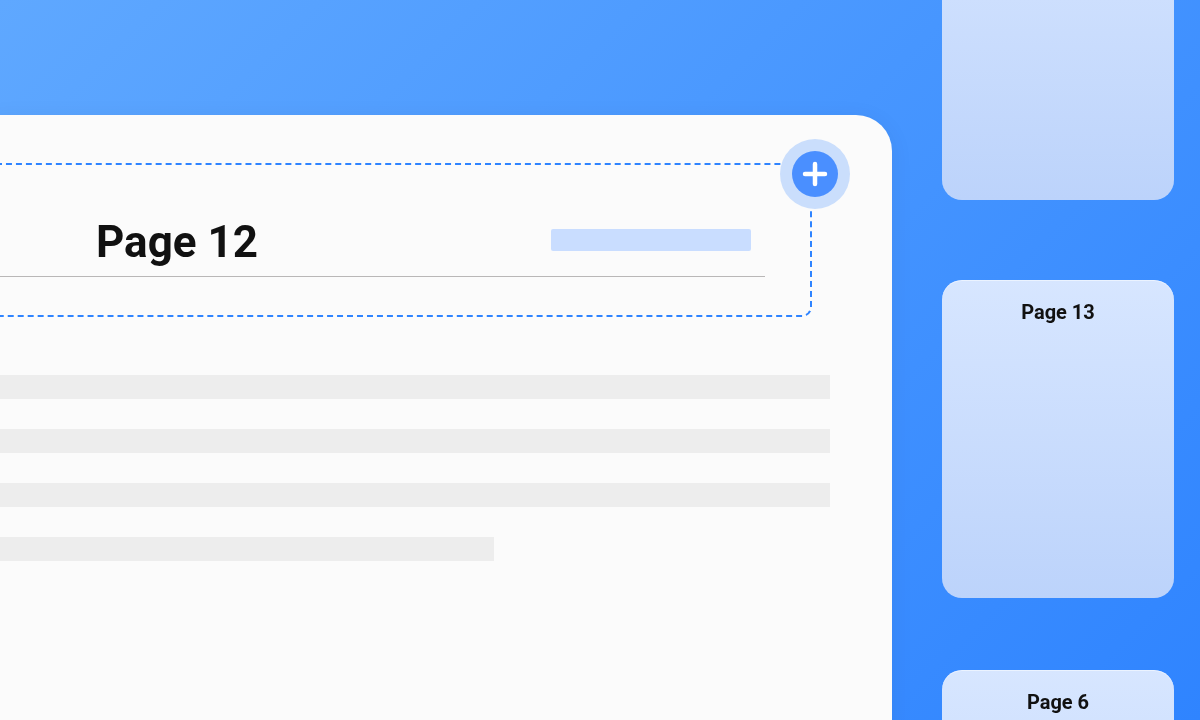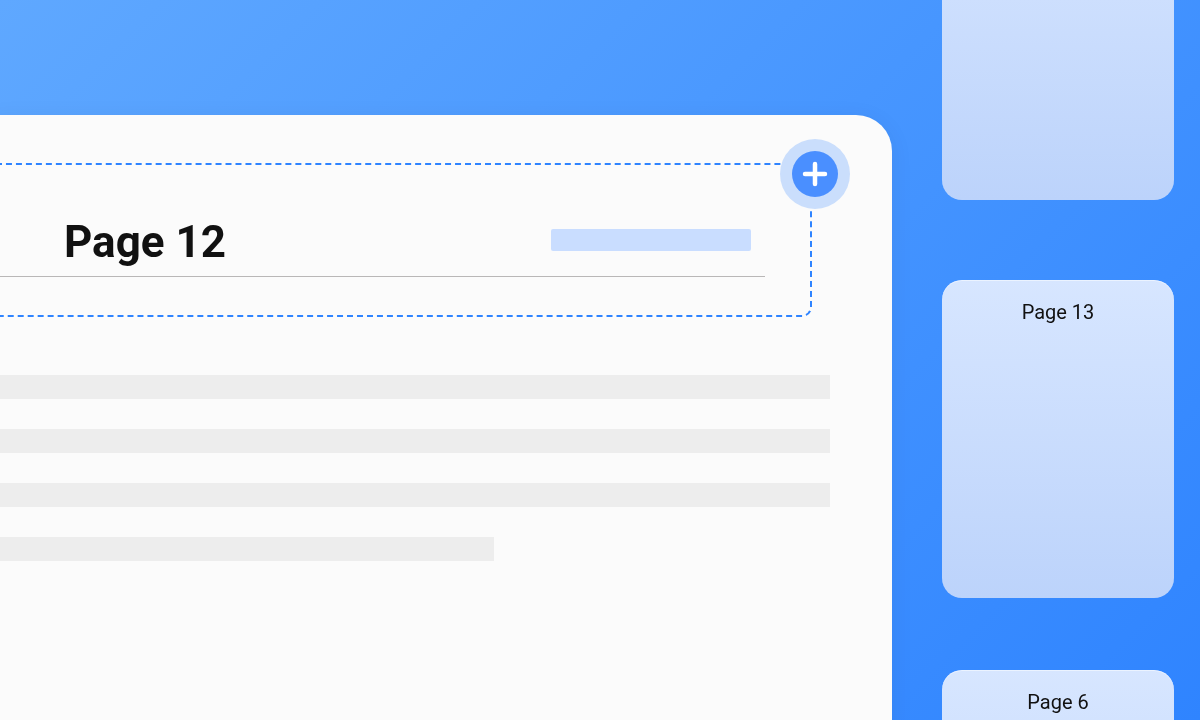--- a/index.html
+++ b/index.html
@@ -42,21 +42,21 @@
     position: absolute;
     top: 92px;
     left: 0;
     width: 775px;
     height: 70px;
     display: flex;
     align-items: center;
     border-bottom: 1px solid #b9b7b7;
   }
   .page-title {
-    margin-left: 74px;
+    margin-left: 106px;
     font-size: 44px;
     font-weight: 700;
     color: #111;
   }
   .title-accent {
     position: absolute;
     right: 14px;
     top: 22px;
     width: 200px;
     height: 22px;
@@ -115,21 +115,21 @@
   .thumb.t0 { top: -120px; height: 320px; }
   .thumb.t1 { top: 280px; height: 318px; }
   .thumb.t2 { top: 670px; height: 318px; }
   .thumb-label {
     position: absolute;
     top: 20px;
     left: 0;
     right: 0;
     text-align: center;
     font-size: 20px;
-    font-weight: 400;
+    font-weight: 700;
     color: #111;
   }
 </style>
 </head>
 <body>
 
 <div class="canvas">
 
   <div class="doc">
 

